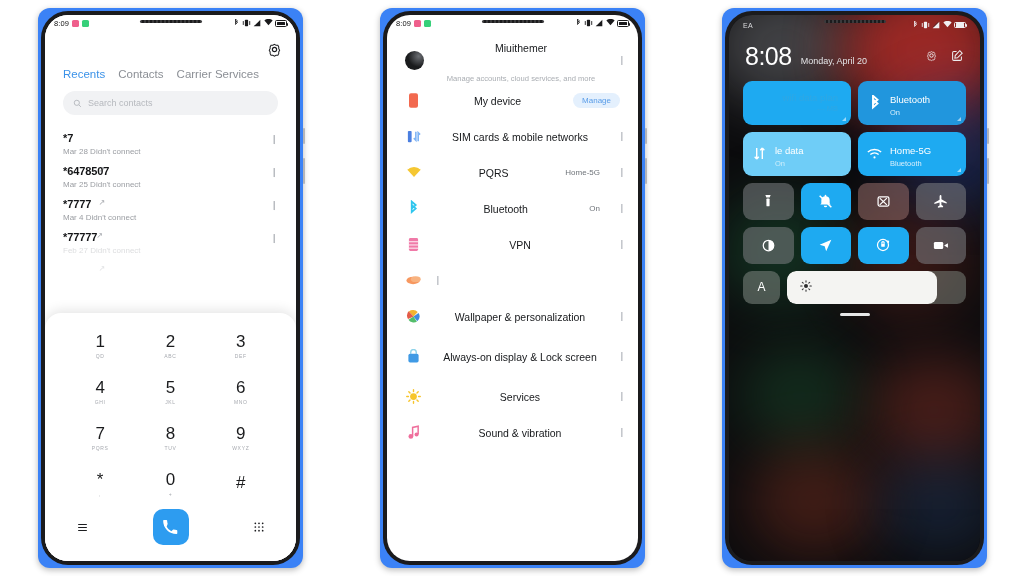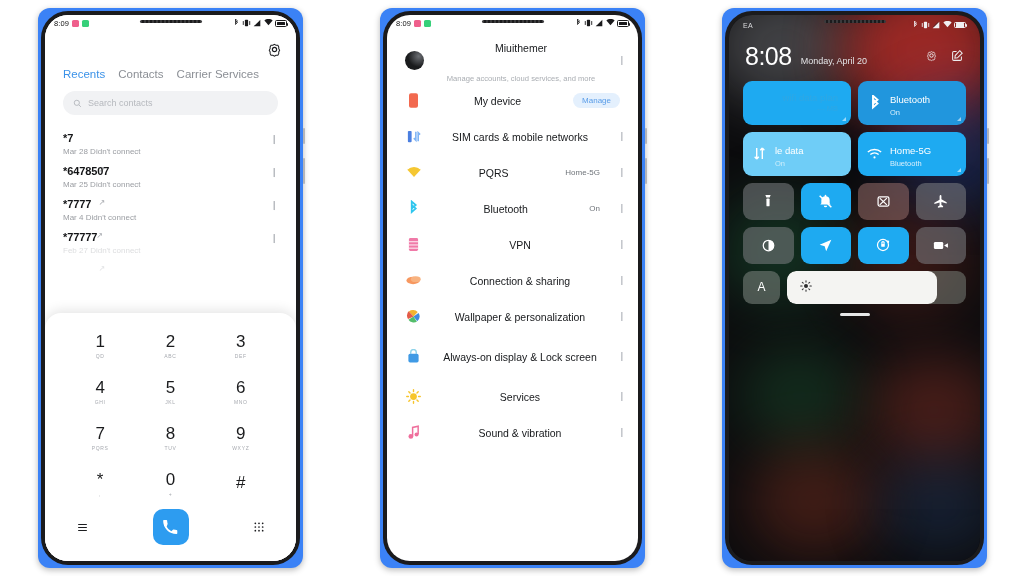--- a/index.html
+++ b/index.html
@@ -426,21 +426,20 @@
             <span class="set-chev">❙</span>
           </div>
 
           <div class="set-row">
             <span class="set-ico">
               <svg width="16" height="12" viewBox="0 0 18 13">
                   <ellipse cx="8" cy="7" rx="7.5" ry="4.2" fill="#f79860"></ellipse>
                   <ellipse cx="11" cy="5.6" rx="5.5" ry="3.2" fill="#f8b27f"></ellipse>
                 </svg>
             </span>
-            <span class="set-text"><span class="set-label">Connection &amp; sharing</span></span>
             <span class="set-chev">❙</span>
           </div>
 
           <div class="set-row">
             <span class="set-ico">
               <svg width="15" height="15" viewBox="0 0 16 16">
                 <path d="M8 8 L3 2.6 A7 7 0 0 1 12.5 3.2 Z" fill="#f2b330"></path>
                 <path d="M8 8 L13.4 4.2 A7 7 0 0 1 12 13 Z" fill="#3f8ae0"></path>
                 <path d="M8 8 L11.6 13.6 A7 7 0 0 1 2.6 11.4 Z" fill="#53bd6a"></path>
                 <path d="M8 8 L2.2 10.6 A7 7 0 0 1 2.8 2.4 Z" fill="#e35b48"></path>

